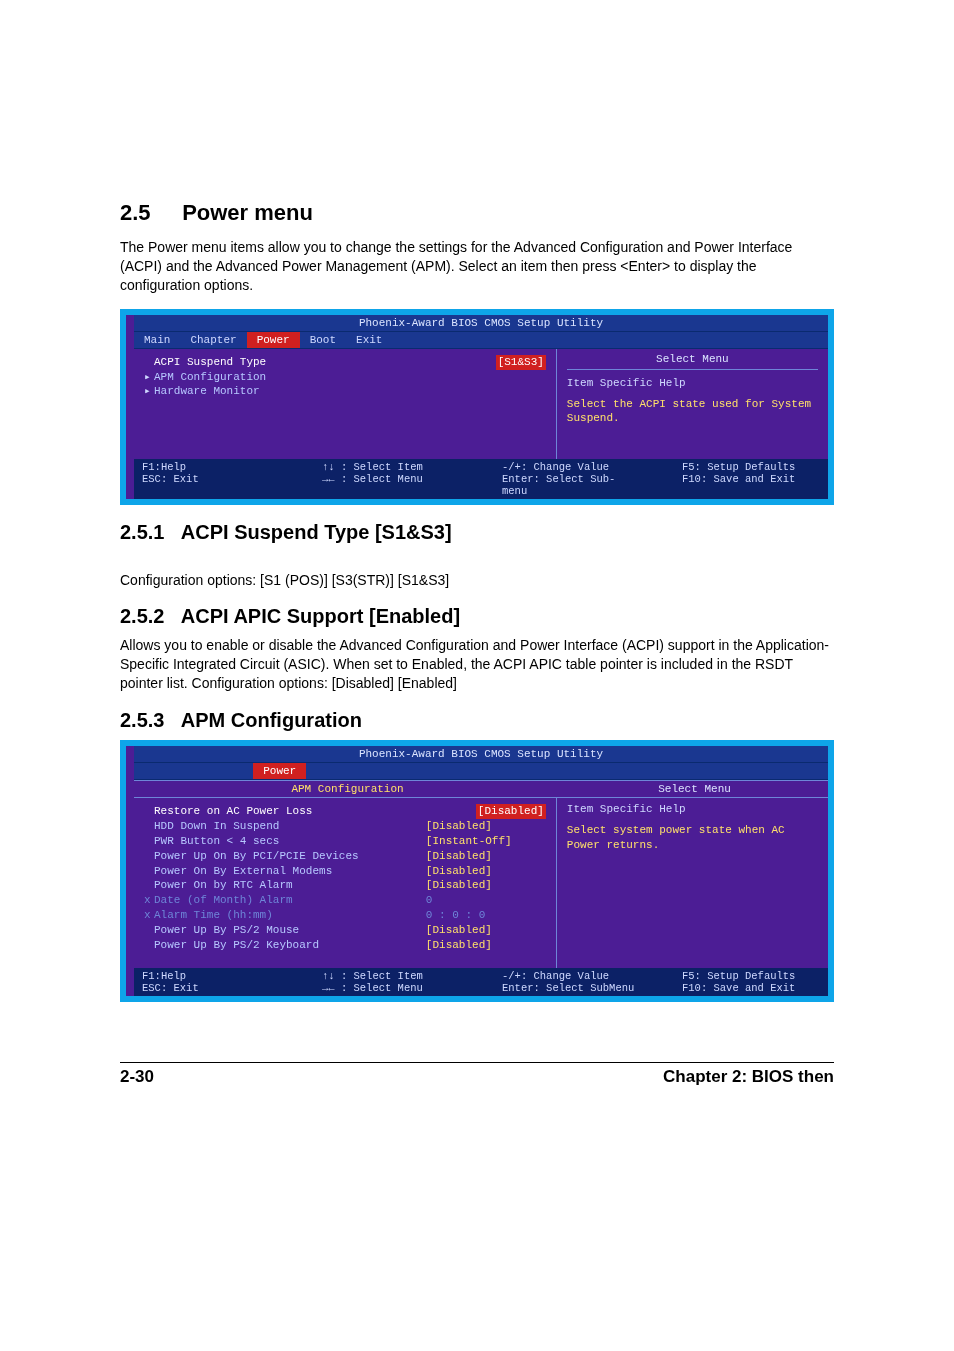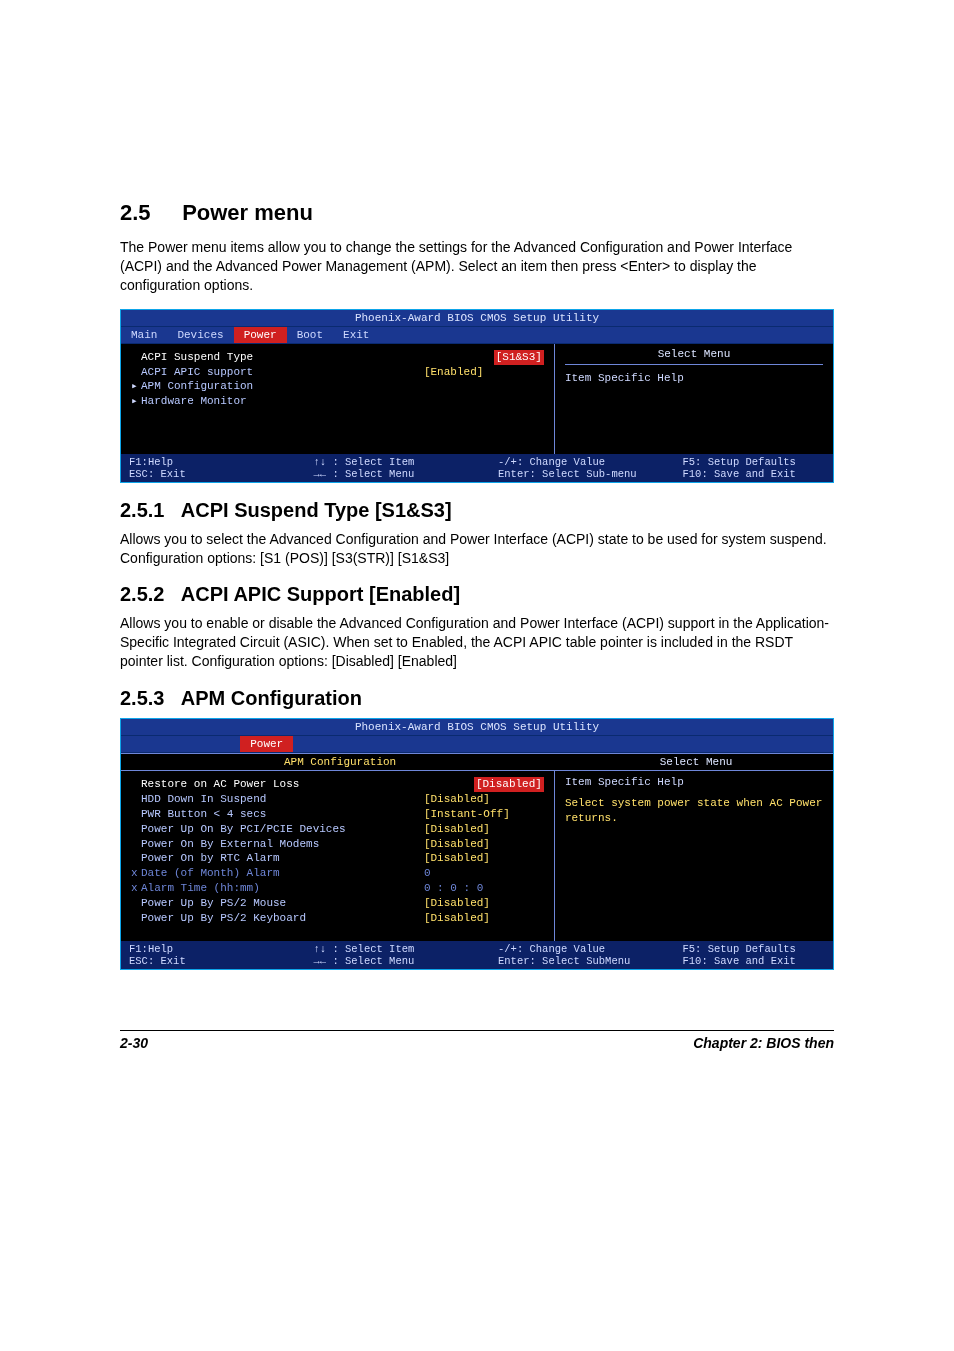--- a/index.html
+++ b/index.html
@@ -24,26 +24,27 @@
     font-weight: bold;
     margin-top: 16px;
     margin-bottom: 8px;
   }
   .sub-heading .num { display:inline-block; width:56px; }
   .body-para { margin-bottom: 14px; line-height: 1.35; }
 
   
   .bios {
     width: 100%;
-    border: 1px solid #0ea5e9;
-    background: #000000;
+    border: 6px solid #0ea5e9;
+    background: #4c1d95;
     font-family: "Courier New", monospace;
     font-size: 11px;
     color: #b7c8ff;
     margin-bottom: 14px;
+    padding-left: 8px;
   }
   .bios-title {
     background: #1a3790;
     color: #dbe4ff;
     text-align: center;
     padding: 2px 0;
     font-size: 11px;
   }
   .bios-menubar {
     display: flex;
@@ -109,71 +110,66 @@
   .tri { color:#cfd9ff; display:inline-block; width:10px; }
   .x-mark { color:#6e86d8; display:inline-block; width:10px; }
 
   
   .page-footer {
     display:flex;
     justify-content:space-between;
     border-top: 1px solid #000;
     padding-top: 4px;
     margin-top: 60px;
-    font-size: 14px;
+    font-size: 17px;
     font-weight:bold;
-    font-style:italic;
   }
 </style>
 </head>
 <body>
 
 <h2 class="section-heading">
   <span class="num">2.5</span>
   <span>Power menu</span>
 </h2>
 
 <p class="intro-para">The Power menu items allow you to change the settings for the Advanced Configuration and Power Interface (ACPI) and the Advanced Power Management (APM). Select an item then press &lt;Enter&gt; to display the configuration options.</p>
 
 <div class="bios">
   <div class="bios-title">Phoenix-Award BIOS CMOS Setup Utility</div>
   <div class="bios-menubar">
     <div class="bios-tab">Main</div>
-    <div class="bios-tab">Devices</div>
+    <div class="bios-tab">Chapter</div>
     <div class="bios-tab active">Power</div>
     <div class="bios-tab">Boot</div>
     <div class="bios-tab">Exit</div>
   </div>
   <div class="bios-body">
     <div class="bios-left">
       <div class="bios-row">
         <span class="tri"></span>
         <span class="bios-label sel">ACPI Suspend Type</span>
         <span class="bios-val highlight">[S1&amp;S3]</span>
-      </div>
-      <div class="bios-row">
-        <span class="tri"></span>
-        <span class="bios-label">ACPI APIC support</span>
-        <span class="bios-val" style="color:#ffe06a">[Enabled]</span>
       </div>
       <div class="bios-row">
         <span class="tri">▸</span>
         <span class="bios-label">APM Configuration</span>
         <span class="bios-val"></span>
       </div>
       <div class="bios-row">
         <span class="tri">▸</span>
         <span class="bios-label">Hardware Monitor</span>
         <span class="bios-val"></span>
       </div>
     </div>
     <div class="bios-right">
       <div class="bios-right-title">Select Menu</div>
       <div class="help-text">Item Specific Help</div>
       <div style="height:6px"></div>
+      <div class="help-text" style="color:#ffe06a">Select the ACPI state used for System Suspend.</div>
     </div>
   </div>
   <div class="bios-footer">
     <div class="col">
       <div>F1:Help</div>
       <div>ESC: Exit</div>
     </div>
     <div class="col">
       <div>↑↓ : Select Item</div>
       <div>→← : Select Menu</div>
@@ -187,21 +183,21 @@
       <div>F10: Save and Exit</div>
     </div>
   </div>
 </div>
 
 <h3 class="sub-heading">
   <span class="num">2.5.1</span>
   <span>ACPI Suspend Type [S1&amp;S3]</span>
 </h3>
 <p class="body-para">
-  <span>Allows you to select the Advanced Configuration and Power Interface (ACPI) state to be used for system suspend.</span><br>
+  <br>
   <span>Configuration options: [S1 (POS)] [S3(STR)] [S1&amp;S3]</span>
 </p>
 
 <h3 class="sub-heading">
   <span class="num">2.5.2</span>
   <span>ACPI APIC Support [Enabled]</span>
 </h3>
 <p class="body-para">Allows you to enable or disable the Advanced Configuration and Power Interface (ACPI) support in the Application-Specific Integrated Circuit (ASIC). When set to Enabled, the ACPI APIC table pointer is included in the RSDT pointer list. Configuration options: [Disabled] [Enabled]</p>
 
 <h3 class="sub-heading">

